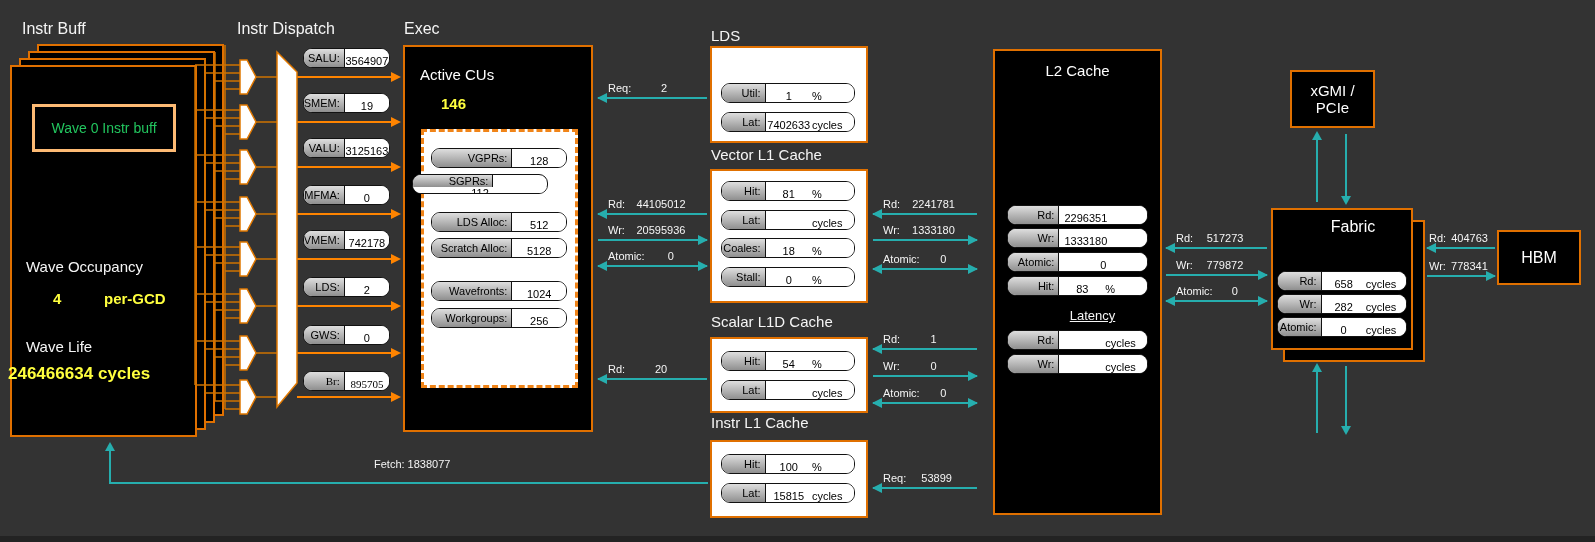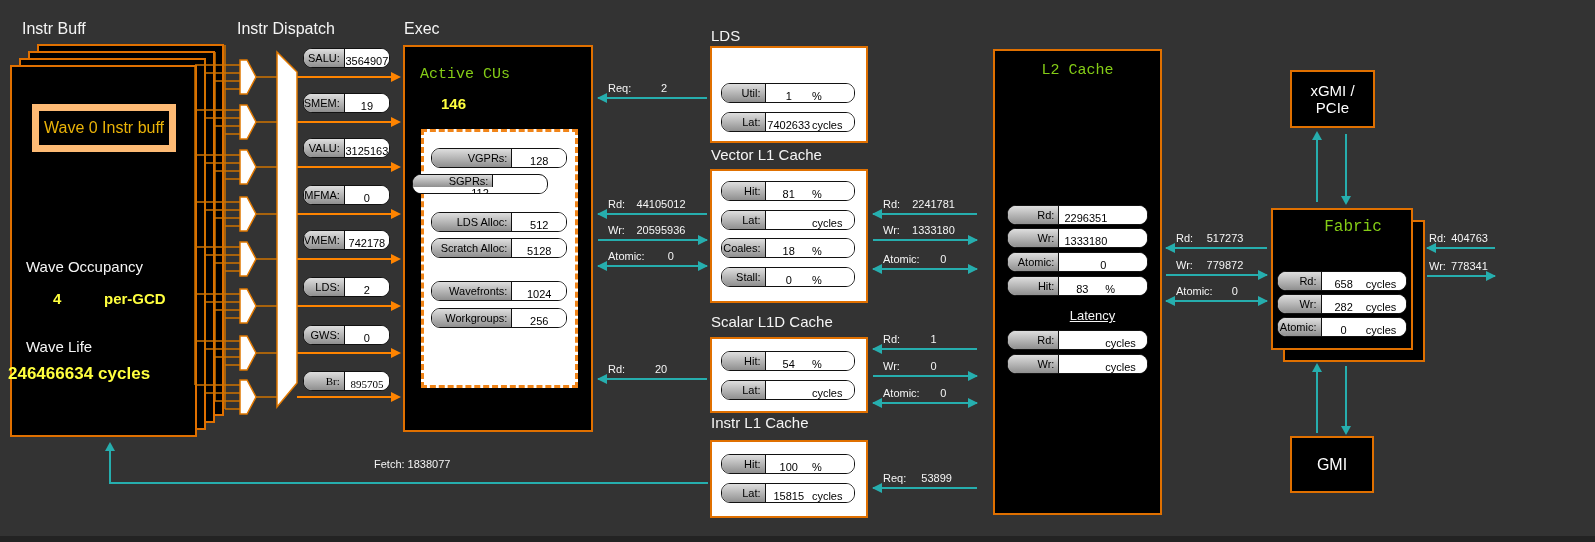--- a/index.html
+++ b/index.html
@@ -5,21 +5,21 @@
   html,body{margin:0;padding:0;background:#333333;}
   .canvas{position:relative;width:1595px;height:542px;background:#333333;overflow:hidden;
           font-family:"Liberation Sans",sans-serif;color:#fff;}
   .abs{position:absolute;}
   
   .sec-title{position:absolute;font-size:16px;color:#f5f5f5;white-space:nowrap;}
   
   .bbox{position:absolute;background:#000;border:2px solid #E07000;box-sizing:border-box;}
   
   .wbox{position:absolute;background:#fff;border:2px solid #E07000;box-sizing:border-box;}
-  .in-title{position:absolute;font-size:15px;color:#84cc16;white-space:nowrap;font-family:Liberation Mono, monospace;}
+  .in-title{position:absolute;font-size:15px;color:#ffffff;white-space:nowrap;}
   .yellow{color:#FFFF3E;font-weight:bold;}
   .center{text-align:center;}
   
   .pill{position:absolute;display:flex;height:20px;border:1px solid #121212;border-radius:9px;
         background:#fff;font-size:11px;color:#000;overflow:hidden;box-sizing:border-box;}
   .pill .pl{background:linear-gradient(#dedede,#8f8f8f);display:flex;align-items:center;
         justify-content:flex-end;padding:0 4px 0 5px;border-right:1px solid #121212;
         box-sizing:border-box;white-space:nowrap;}
   .pill .pv{flex:1;display:flex;align-items:flex-end;background:#fff;white-space:nowrap;}
   .pill .pv .num{flex:1.1;text-align:center;}
@@ -60,22 +60,22 @@
         border-right:5px solid transparent;border-bottom:9px solid #26AEAE;}
   
   #dispatch-wiring{position:absolute;left:190px;top:38px;}
   #dispatch-wiring line{stroke:#cf7300;stroke-width:1.5;}
   #dispatch-wiring line.out{stroke:#ff8400;stroke-width:2;}
   #dispatch-wiring .mux{fill:#ffffff;stroke:#e07800;stroke-width:1.5;}
   #dispatch-wiring .head{fill:#ff8400;stroke:none;}
   
   .dashedbox{position:absolute;background:#fff;border:3px dashed #F08418;box-sizing:border-box;}
   .underline{text-decoration:underline;}
-  .wavebox{position:absolute;background:#000;border:7px solid #fdba74;box-sizing:border-box;
-        display:flex;align-items:center;justify-content:center;font-size:16px;color:#eab308;}
+  .wavebox{position:absolute;background:#000;border:3px solid #fdba74;box-sizing:border-box;
+        display:flex;align-items:center;justify-content:center;font-size:14px;color:#22c55e;}
   .bottom-strip{position:absolute;left:0;top:536px;width:1595px;height:6px;background:#232323;}
 </style>
 </head>
 <body>
 
 <div class="canvas">
 
   <div class="sec-title" style="left:22px;top:20px;">Instr Buff</div>
   <div class="sec-title" style="left:237px;top:20px;">Instr Dispatch</div>
   <div class="sec-title" style="left:404px;top:20px;">Exec</div>
@@ -405,22 +405,22 @@
       <span class="pv">
         <span class="num">0</span>
         <span class="unit">cycles</span>
       </span>
     </div>
 
   <div class="bbox" style="left:1290px;top:70px;width:85px;height:58px;display:flex;flex-direction:column;align-items:center;justify-content:center;font-size:15px;">
     <div>xGMI /</div>
     <div>PCIe</div>
   </div>
-  <div class="bbox" style="left:1290px;top:436px;width:84px;height:57px;display:flex;align-items:center;justify-content:center;font-size:16px;">
-      <span>GMI</span>
+  <div class="bbox" style="left:1497px;top:230px;width:84px;height:55px;display:flex;align-items:center;justify-content:center;font-size:16px;">
+      <span>HBM</span>
     </div>
 
   <div class="varrow up" style="left:1316px;top:140px;height:62px;"></div>
   <div class="varrow down" style="left:1345px;top:134px;height:62px;"></div>
   <div class="varrow up" style="left:1316px;top:372px;height:61px;"></div>
   <div class="varrow down" style="left:1345px;top:366px;height:60px;"></div>
 
   <div class="harrow" style="left:598px;top:82px;width:109px;">
       <div class="alabel">
         <span class="al">Req:</span>

